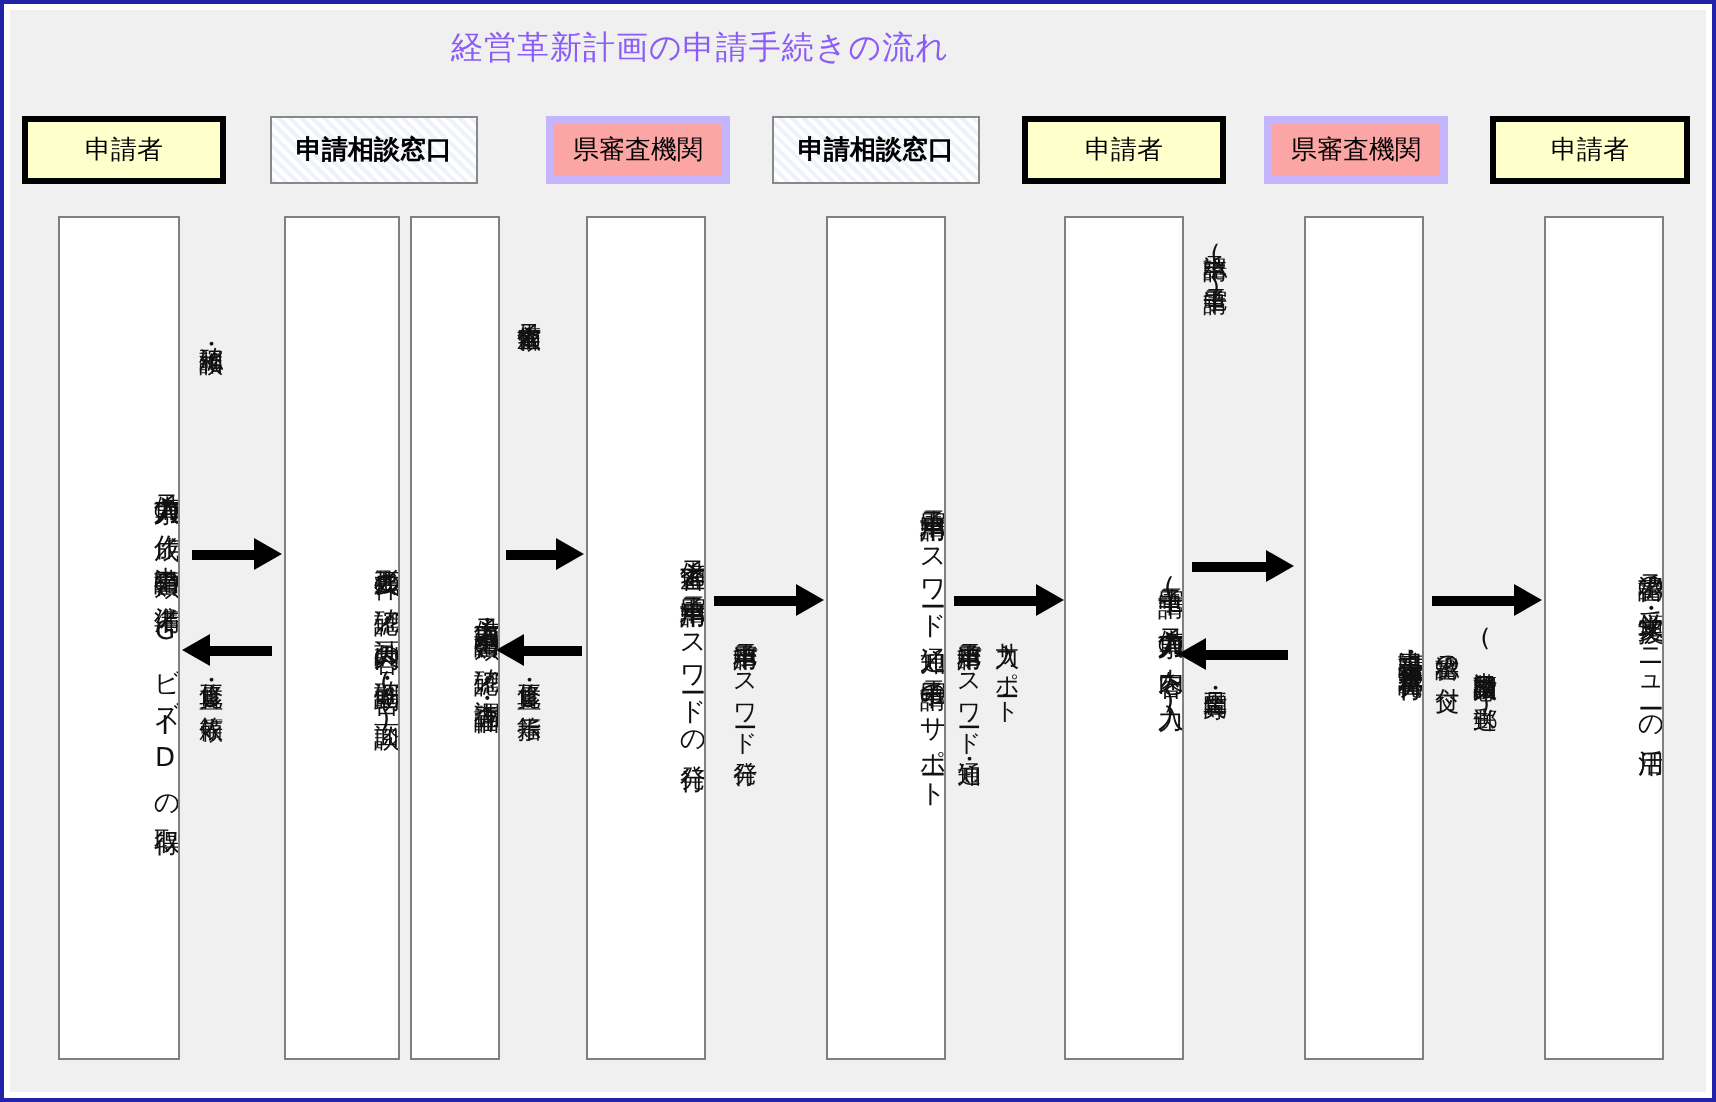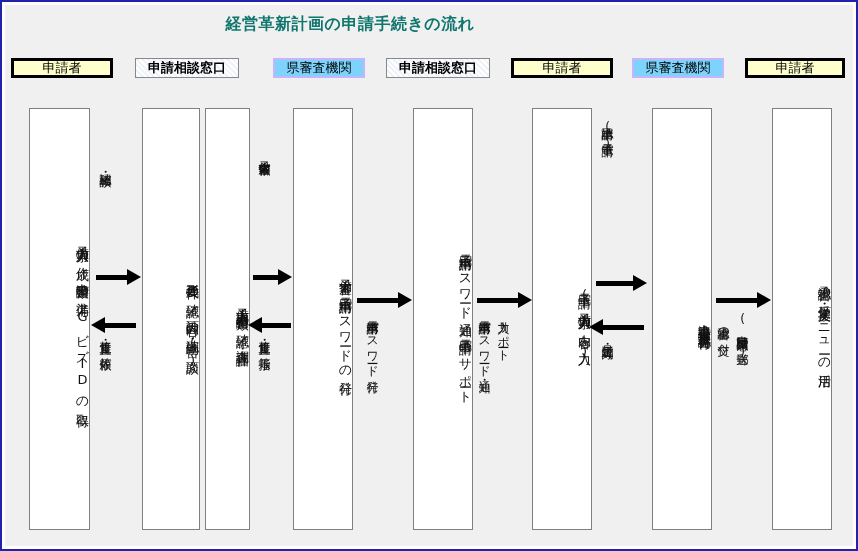--- a/index.html
+++ b/index.html
@@ -37,56 +37,56 @@
   }
 
   
   .title {
     position: absolute;
     left: 0;
     top: 14px;
     width: 700px;
     text-align: center;
     font-size: 16px;
-    font-weight: bold;
-    color: #0f766e;
+    font-weight: normal;
+    color: #8b5cf6;
     letter-spacing: 0.5px;
     white-space: nowrap;
   }
 
   
   .role-box {
     position: absolute;
     box-sizing: border-box;
     display: flex;
     align-items: center;
     justify-content: center;
     font-size: 13px;
     color: #000000;
     white-space: nowrap;
-    height: 20px;
+    height: 34px;
     top: 58px;
   }
   .role-box.applicant {
     background: #ffffcc;
     border: 3px solid #000000;
   }
   .role-box.counter {
     background: #ffffff;
     border: 1px solid #888888;
     background-image: repeating-linear-gradient(
       45deg,
       #eef2fb 0px, #eef2fb 2px,
       #ffffff 2px, #ffffff 4px
     );
     font-weight: bold;
   }
   .role-box.agency {
-    background: #7dd3fc;
-    border: 2px solid #c4b5fd;
+    background: #fca5a5;
+    border: 4px solid #c4b5fd;
   }
 
   
   .col-box {
     position: absolute;
     box-sizing: border-box;
     top: 108px;
     height: 422px;
     background: #ffffff;
     border: 1px solid #808080;

